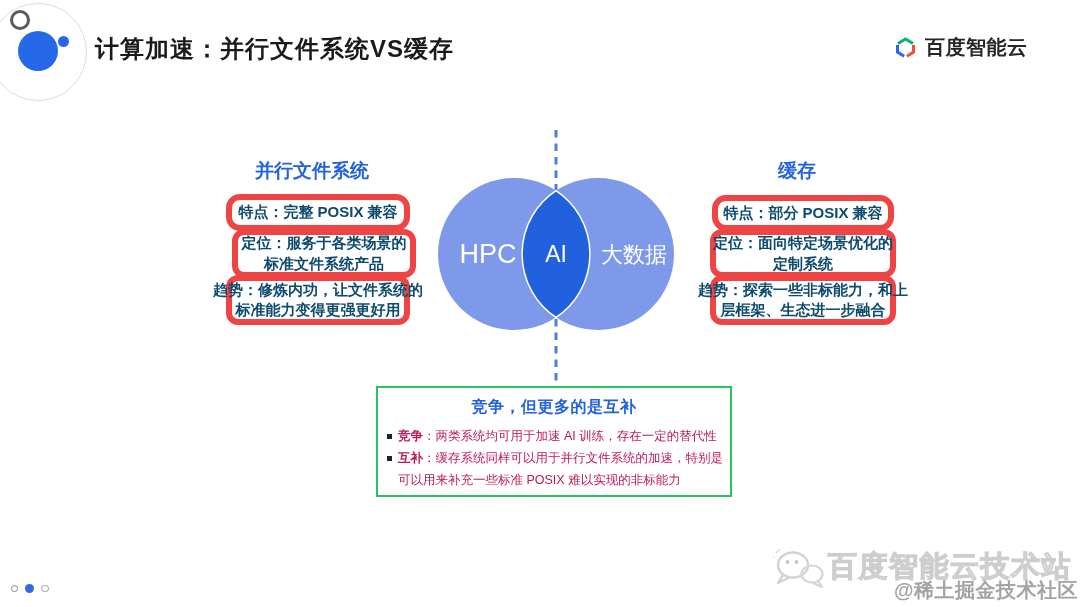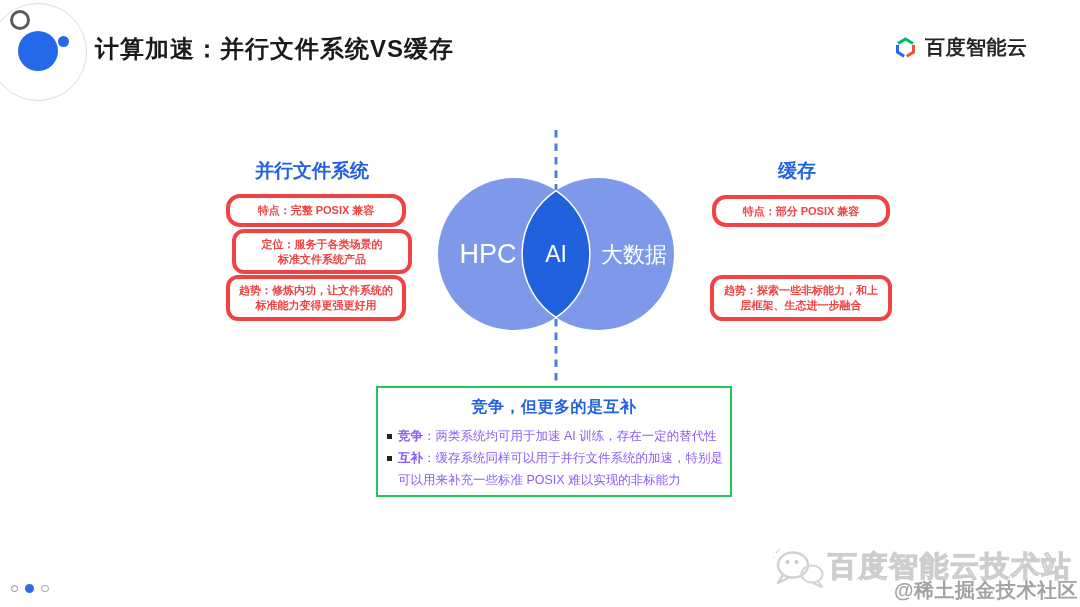--- a/index.html
+++ b/index.html
@@ -14,40 +14,40 @@
 
   .title{position:absolute;left:95px;top:33px;margin:0;font-size:24px;font-weight:bold;color:#1a1a1a;letter-spacing:1px;}
 
   .brand{position:absolute;left:892px;top:34px;display:flex;align-items:center;gap:6px;}
   .brand-name{font-size:20px;font-weight:bold;color:#252525;letter-spacing:0.5px;}
 
   .panel-header{position:absolute;font-size:19px;font-weight:bold;color:#2362DF;text-align:center;}
   .ph-left{left:226px;top:158px;width:172px;}
   .ph-right{left:710px;top:158px;width:174px;}
 
-  .info-box{position:absolute;border:4px solid #ef4444;background:#fff;border-radius:12px;
+  .info-box{position:absolute;border:6px solid #ef4444;background:#fff;border-radius:12px;
             display:flex;flex-direction:column;justify-content:center;align-items:center;
-            font-size:11px;font-weight:bold;color:#ef4444;line-height:1.35;text-align:center;}
+            font-size:15px;font-weight:bold;color:#0c4a6e;line-height:1.35;text-align:center;}
   .info-box span{display:block;white-space:nowrap;}
   .pill{border-radius:14px;}
   .lb1{left:226px;top:194px;width:172px;height:25px;}
   .lb2{left:232px;top:229px;width:172px;height:37px;}
   .lb3{left:226px;top:275px;width:172px;height:38px;}
   .rb1{left:712px;top:195px;width:170px;height:24px;}
   .rb2{left:710px;top:229px;width:174px;height:37px;}
   .rb3{left:710px;top:275px;width:174px;height:38px;}
 
   .venn-svg{position:absolute;left:0;top:0;width:1080px;height:607px;pointer-events:none;}
   .venn-label{font-family:"Liberation Sans","DejaVu Sans",sans-serif;fill:#ffffff;}
 
   .summary{position:absolute;left:376px;top:386px;width:356px;height:111px;border:2px solid #22c55e;
            background:#fff;box-sizing:border-box;}
   .summary-title{margin-top:9px;text-align:center;font-size:16px;font-weight:bold;color:#2362DF;letter-spacing:0.5px;}
   .summary-list{list-style:none;margin:7px 4px 0 6px;padding:0;}
-  .summary-list li{position:relative;padding-left:14px;font-size:12.5px;color:#8b5cf6;line-height:22px;}
+  .summary-list li{position:relative;padding-left:14px;font-size:12.5px;color:#be185d;line-height:22px;}
   .summary-list li::before{content:"";position:absolute;left:3px;top:9px;width:4.5px;height:4.5px;background:#222;}
   .summary-list b{font-weight:bold;}
 
   .page-dots{position:absolute;left:11px;top:584px;display:flex;align-items:center;gap:7px;}
   .pd{display:block;border-radius:50%;}
   .pd-ring1{width:5px;height:5px;border:1.5px solid #8a8a8a;}
   .pd-fill{width:9px;height:9px;background:#2E6BE6;}
   .pd-ring2{width:5.5px;height:5.5px;border:1.5px solid #9a9a9a;}
 
   .wm{position:absolute;left:770px;top:545px;width:310px;height:60px;}
@@ -89,20 +89,24 @@
     <span>标准文件系统产品</span>
   </div>
   <div class="info-box lb3">
     <span>趋势：修炼内功，让文件系统的</span>
     <span>标准能力变得更强更好用</span>
   </div>
 
   <div class="info-box pill rb1">
     <span>特点：部分 POSIX 兼容</span>
   </div>
+  <div class="info-box rb2">
+    <span>定位：面向特定场景优化的</span>
+    <span>定制系统</span>
+  </div>
   <div class="info-box rb3">
     <span>趋势：探索一些非标能力，和上</span>
     <span>层框架、生态进一步融合</span>
   </div>
 
   <svg class="venn-svg" viewBox="0 0 1080 607">
     <line x1="556" y1="130" x2="556" y2="388" stroke-width="3" stroke-dasharray="7.5 6" stroke="#4D7FDB"></line>
     <circle cx="514" cy="254" r="76" fill="#7E99E9"></circle>
     <circle cx="598" cy="254" r="76" fill="#7E99E9"></circle>
     <path d="M556 190.7 A76 76 0 0 1 556 317.3 A76 76 0 0 1 556 190.7 Z" stroke="#ffffff" stroke-width="1.5" fill="#2161DD"></path>

